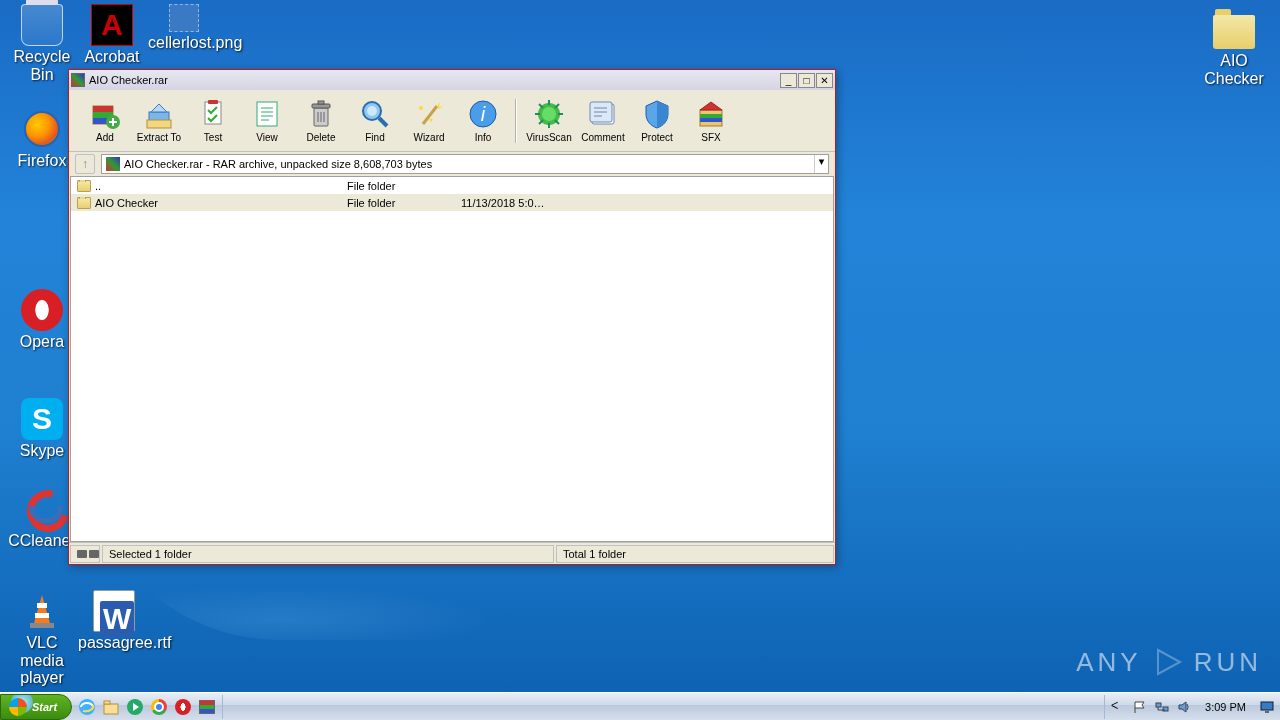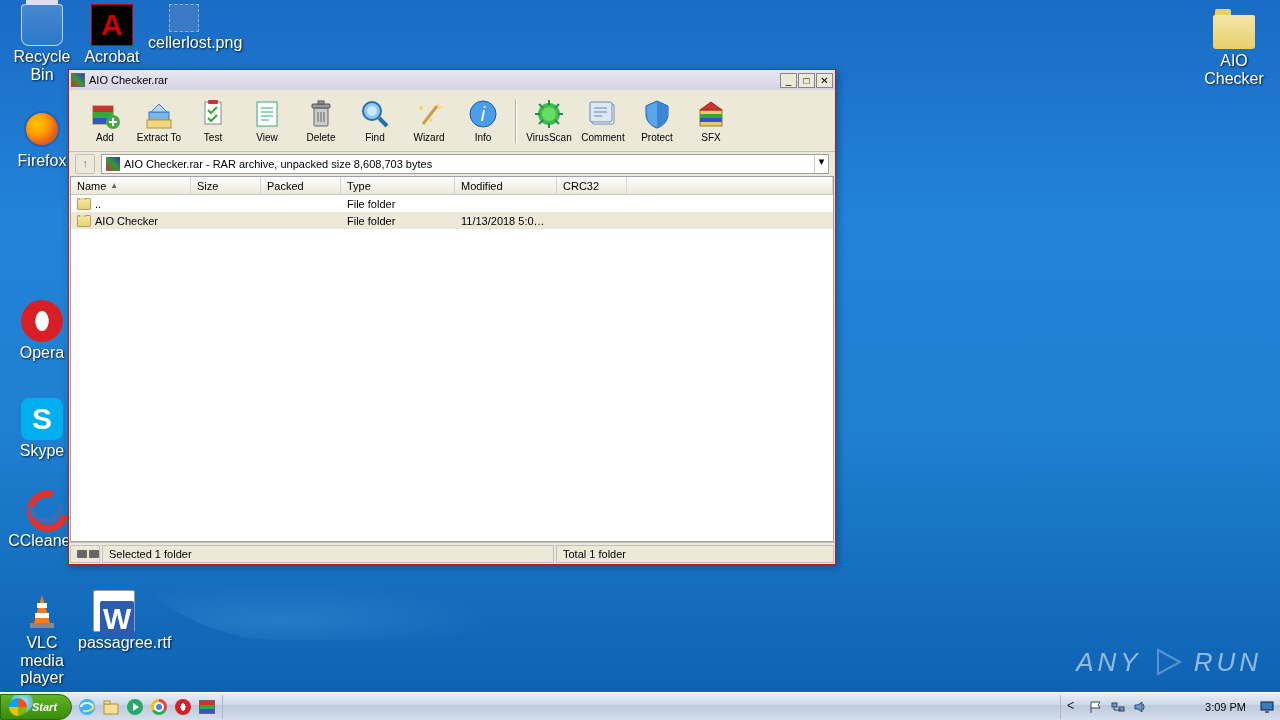--- a/index.html
+++ b/index.html
@@ -75,22 +75,22 @@
   border-top:1px solid #fff;display:flex;align-items:center;font-size:11px;}
 .start{height:26px;padding:0 14px 0 8px;display:flex;align-items:center;gap:5px;
   background:radial-gradient(circle at 30% 30%,#aef 0,#6bc 20%,transparent 22%),linear-gradient(#60b322,#3a8c0e);
   border-radius:0 13px 13px 0;color:#fff;font-weight:bold;font-style:italic;cursor:pointer;border:1px solid #2a6a0a;}
 .start .orb{width:18px;height:18px;border-radius:50%;background:
   conic-gradient(#f25022 0 90deg,#7fba00 90deg 180deg,#ffb900 180deg 270deg,#00a4ef 270deg 360deg);}
 .qls{display:flex;gap:2px;padding:0 4px;border-right:1px solid #a8b8d0;height:24px;align-items:center;}
 .ql{width:22px;height:22px;display:flex;align-items:center;justify-content:center;cursor:pointer;}
 .tray{margin-left:auto;display:flex;align-items:center;gap:8px;padding:0 6px;border-left:1px solid #a8b8d0;height:24px;}
 .tray .ic{width:14px;height:14px;cursor:pointer;}
-.clock{font-size:11px;padding:0 6px;margin-left:44px;}
-.watermark{position:absolute;right:18px;bottom:40px;color:rgba(255,255,255,.55);font-size:26px;letter-spacing:4px;font-weight:300;display:flex;align-items:center;gap:8px;pointer-events:none;font-style:italic;}
+.clock{font-size:11px;padding:0 6px;}
+.watermark{position:absolute;right:18px;bottom:40px;color:rgba(255,255,255,.55);font-size:26px;letter-spacing:4px;font-weight:300;display:flex;align-items:center;gap:8px;pointer-events:none;}
 .watermark svg{opacity:.55;}
 .c-name{width:120px;} .c-size{width:70px;text-align:right;} .c-pack{width:80px;text-align:right;}
 .c-type{width:114px;} .c-mod{width:102px;} .c-crc{width:70px;}
 .sortarr{font-size:8px;margin-left:4px;color:#666;}
 </style>
 </head>
 <body>
 
 <div class="desktop">
 
@@ -105,21 +105,21 @@
   <div class="dicon" style="left:148px;top:4px">
     <div class="ico" style="background:#3a79c4;border:1px dashed #8cb9e8;width:30px;height:28px;"></div>
     <div class="lbl">cellerlost.png</div>
   </div>
   <div class="dicon" style="left:6px;top:108px">
     <div class="ico">
         <div class="ff"></div>
       </div>
     <div class="lbl">Firefox</div>
   </div>
-  <div class="dicon" style="left:6px;top:300px">
+  <div class="dicon" style="left:6px;top:289px">
     <div class="ico op"></div>
     <div class="lbl">Opera</div>
   </div>
   <div class="dicon" style="left:6px;top:398px">
     <div class="ico sk">S</div>
     <div class="lbl">Skype</div>
   </div>
   <div class="dicon" style="left:6px;top:488px">
     <div class="ico cc"></div>
     <div class="lbl">CCleaner</div>
@@ -303,42 +303,20 @@
   <div class="addrbar">
     <div class="upbtn">↑</div>
     <div class="addr">
       <div class="aicon"></div>
       <span>AIO Checker.rar - RAR archive, unpacked size 8,608,703 bytes</span>
       <span style="flex:1"></span>
       <span class="dd">▾</span>
     </div>
   </div>
   <div class="list">
-    <div class="hdr">
-      <div class="col c-name">
-          <span>Name</span>
-          <span class="sortarr">▲</span>
-        </div>
-      <div class="col c-size">
-          <span>Size</span>
-        </div>
-      <div class="col c-pack">
-          <span>Packed</span>
-        </div>
-      <div class="col c-type">
-          <span>Type</span>
-        </div>
-      <div class="col c-mod">
-          <span>Modified</span>
-        </div>
-      <div class="col c-crc">
-          <span>CRC32</span>
-        </div>
-      <div class="col" style="flex:1"></div>
-    </div>
     <div class="rows">
       <div class="row">
         <div class="cell c-name"><span class="ficon"></span><span>..</span></div>
         <div class="cell c-size"></div>
           <div class="cell c-pack"></div>
         <div class="cell c-type">File folder</div>
         <div class="cell c-mod"></div>
         <div class="cell c-crc"></div>
       </div>
       <div class="row sel">

